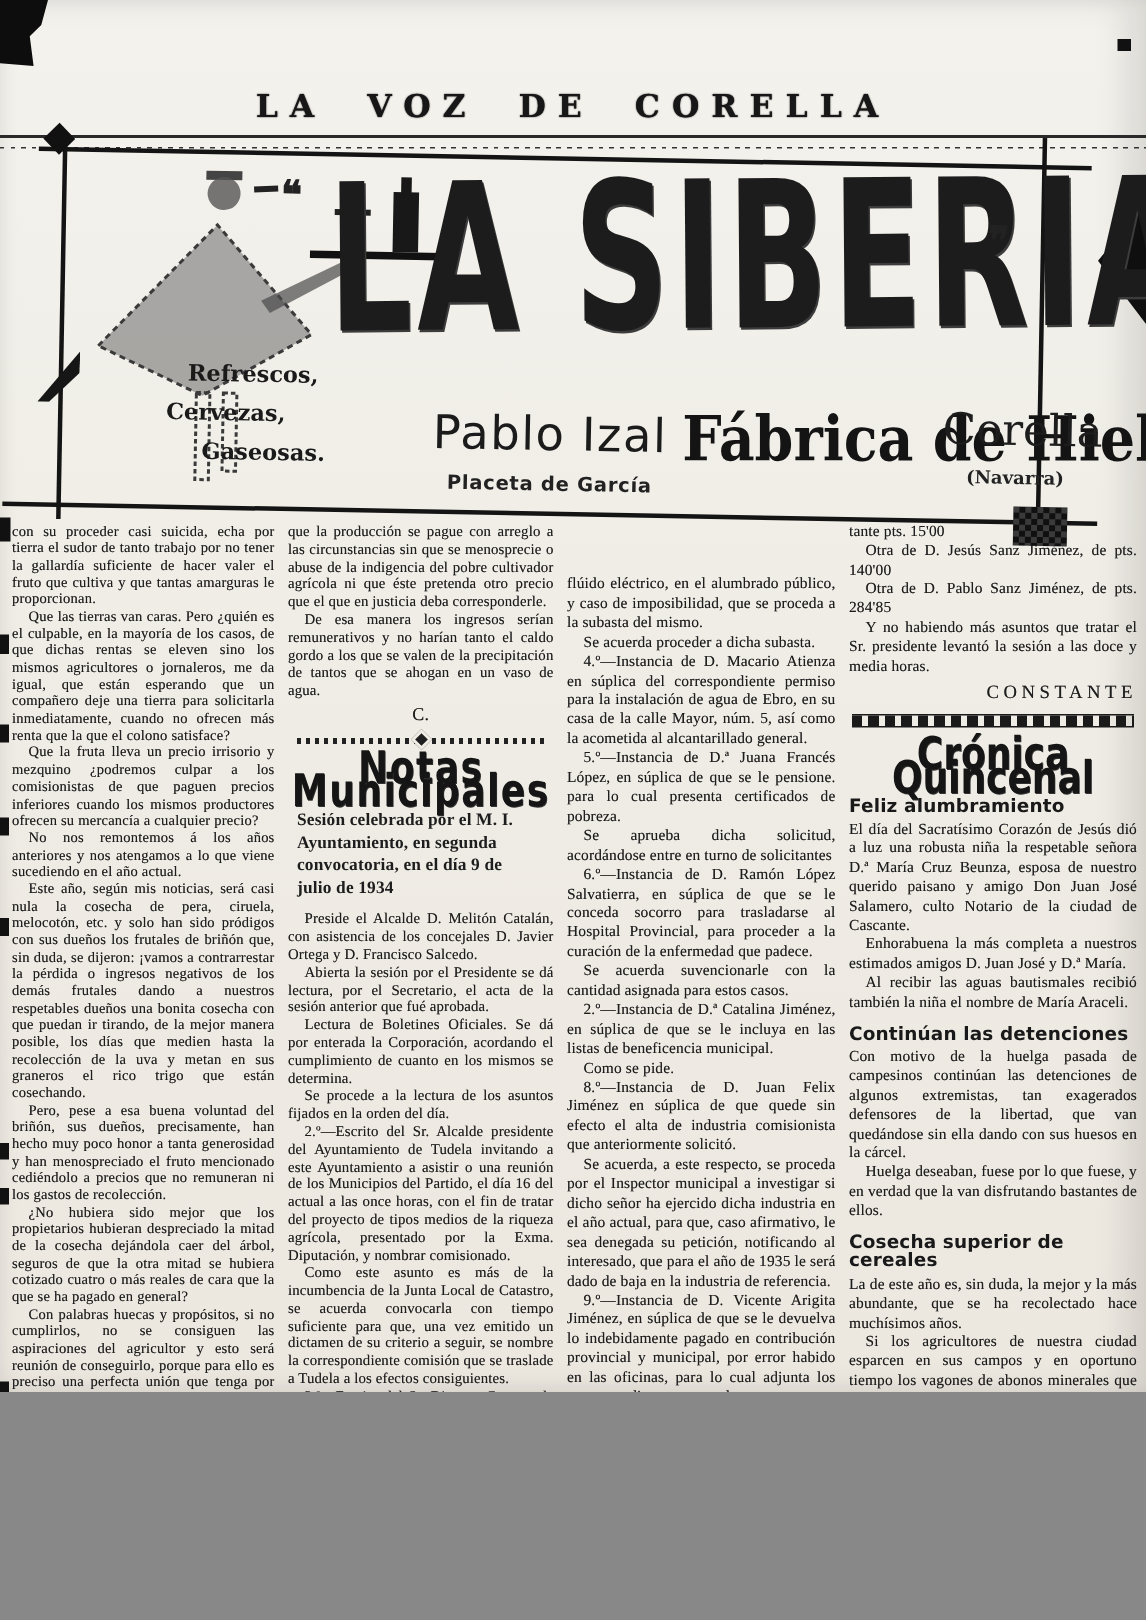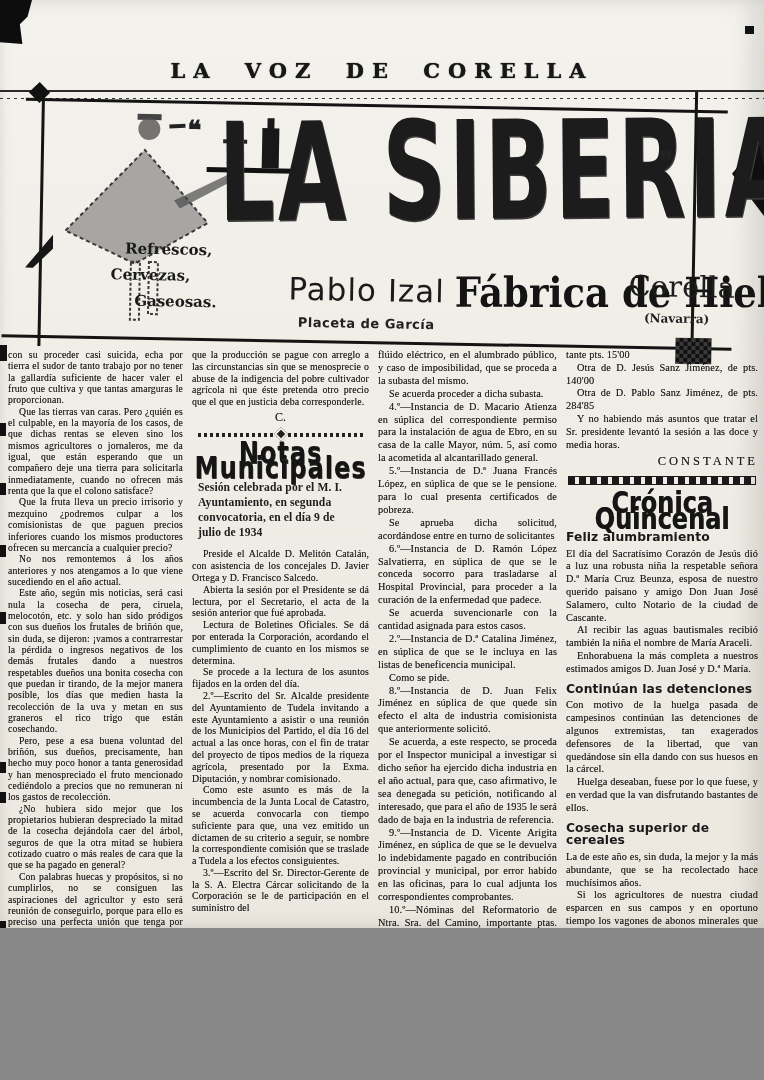--- a/index.html
+++ b/index.html
@@ -64,21 +64,21 @@
   .ad-waiter{position:absolute;left:18px;top:16px;}
 
   
   .columns{position:absolute;left:8px;top:349px;width:750px;height:731px;display:grid;
            grid-template-columns:175px 177px 179px 1fr;column-gap:9px;overflow:hidden;}
   .col{overflow:hidden;text-align:justify;}
   .col p{margin:0;text-indent:11px;text-shadow:0 0 .4px rgba(20,20,20,.55);}
   .col p.noindent{text-indent:0;}
   .c1{font-size:9.7px;line-height:11.35px;letter-spacing:.15px;}
   .c2{font-size:9.9px;line-height:11.8px;letter-spacing:.1px;}
-  .c3{font-size:10.3px;line-height:12.9px;letter-spacing:.1px;}
+  .c3{font-size:10.3px;line-height:12.9px;letter-spacing:.1px;margin-top:35px;}
   .c4{font-size:10.3px;line-height:12.8px;letter-spacing:.1px;}
 
   .sig{ text-align:center;text-indent:0 !important;margin:4px 0 2px 0 !important;font-size:12px;}
   .sig-right{text-align:right;letter-spacing:3px;font-size:12.5px;margin:4px 0 2px 70px !important;text-indent:0 !important;}
 
   .divider-dots{position:relative;height:5px;margin:8px 6px 10px 6px;
                 background:repeating-linear-gradient(90deg,#222 0 3px,transparent 3px 6px);
                 background-size:100% 4px;background-position:0 1px;background-repeat:repeat-x;}
   .divider-dots .diamond{position:absolute;left:50%;top:-3px;width:10px;height:10px;margin-left:-5px;
                          background:#1e1e1e;border:2px solid #efece5;transform:rotate(45deg);}
@@ -169,20 +169,21 @@
       <p>Que la fruta lleva un precio irrisorio y mezquino ¿podremos culpar a los comisionistas de que paguen precios inferiores cuando los mismos productores ofrecen su mercancía a cualquier precio?</p>
       <p>No nos remontemos á los años anteriores y nos atengamos a lo que viene sucediendo en el año actual.</p>
       <p>Este año, según mis noticias, será casi nula la cosecha de pera, ciruela, melocotón, etc. y solo han sido pródigos con sus dueños los frutales de briñón que, sin duda, se dijeron: ¡vamos a contrarrestar la pérdida o ingresos negativos de los demás frutales dando a nuestros respetables dueños una bonita cosecha con que puedan ir tirando, de la mejor manera posible, los días que medien hasta la recolección de la uva y metan en sus graneros el rico trigo que están cosechando.</p>
       <p>Pero, pese a esa buena voluntad del briñón, sus dueños, precisamente, han hecho muy poco honor a tanta generosidad y han menospreciado el fruto mencionado cediéndolo a precios que no remuneran ni los gastos de recolección.</p>
       <p>¿No hubiera sido mejor que los propietarios hubieran despreciado la mitad de la cosecha dejándola caer del árbol, seguros de que la otra mitad se hubiera cotizado cuatro o más reales de cara que la que se ha pagado en general?</p>
       <p>Con palabras huecas y propósitos, si no cumplirlos, no se consiguen las aspiraciones del agricultor y esto será reunión de conseguirlo, porque para ello es preciso una perfecta unión que tenga por base una verdadera justicia equitativa, quiero decir,</p>
     </div>
 
     <div class="col c2">
       <p class="noindent">que la producción se pague con arreglo a las circunstancias sin que se menosprecie o abuse de la indigencia del pobre cultivador agrícola ni que éste pretenda otro precio que el que en justicia deba corresponderle.</p>
+      <p>De esa manera los ingresos serían remunerativos y no harían tanto el caldo gordo a los que se valen de la precipitación de tantos que se ahogan en un vaso de agua.</p>
       <p class="sig">C.</p>
       <div class="divider-dots">
           <div class="diamond"></div>
         </div>
       <div class="section-title t-notas">Notas Municipales</div>
       <div class="session-head">Sesión celebrada por el M. I. Ayuntamiento, en segunda convocatoria, en el día 9 de julio de 1934</div>
       <p>Preside el Alcalde D. Melitón Catalán, con asistencia de los concejales D. Javier Ortega y D. Francisco Salcedo.</p>
       <p>Abierta la sesión por el Presidente se dá lectura, por el Secretario, el acta de la sesión anterior que fué aprobada.</p>
       <p>Lectura de Boletines Oficiales. Se dá por enterada la Corporación, acordando el cumplimiento de cuanto en los mismos se determina.</p>
       <p>Se procede a la lectura de los asuntos fijados en la orden del día.</p>
@@ -213,22 +214,22 @@
     <div class="col c4">
       <p class="noindent">tante pts. 15'00</p>
       <p>Otra de D. Jesús Sanz Jiménez, de pts. 140'00</p>
       <p>Otra de D. Pablo Sanz Jiménez, de pts. 284'85</p>
       <p>Y no habiendo más asuntos que tratar el Sr. presidente levantó la sesión a las doce y media horas.</p>
       <p class="sig-right">CONSTANTE</p>
       <div class="divider-chain"></div>
       <div class="section-title t-cronica">Crónica Quincenal</div>
       <div class="sub-head">Feliz alumbramiento</div>
       <p class="noindent">El día del Sacratísimo Corazón de Jesús dió a luz una robusta niña la respetable señora D.ª María Cruz Beunza, esposa de nuestro querido paisano y amigo Don Juan José Salamero, culto Notario de la ciudad de Cascante.</p>
+      <p>Enhorabuena la más completa a nuestros estimados amigos D. Juan José y D.ª María.</p>
       <p>Al recibir las aguas bautismales recibió también la niña el nombre de María Araceli.</p>
-      <p>Enhorabuena la más completa a nuestros estimados amigos D. Juan José y D.ª María.</p>
       <div class="sub-head">Continúan las detenciones</div>
       <p class="noindent">Con motivo de la huelga pasada de campesinos continúan las detenciones de algunos extremistas, tan exagerados defensores de la libertad, que van quedándose sin ella dando con sus huesos en la cárcel.</p>
       <p>Huelga deseaban, fuese por lo que fuese, y en verdad que la van disfrutando bastantes de ellos.</p>
       <div class="sub-head">Cosecha superior de cereales</div>
       <p class="noindent">La de este año es, sin duda, la mejor y la más abundante, que se ha recolectado hace muchísimos años.</p>
       <p>Si los agricultores de nuestra ciudad esparcen en sus campos y en oportuno tiempo los vagones de abonos minerales que están pidiendo a voces las tierras, que cultivan dedicadas a sementeras, es seguro, segurísimo que hubiesen recolectado tres o cuatro simientes más de las que van a recolectarse, como dicen por la Rioja, donde se gastan tan abundantemente los minerales lo mismo para sementeras que para viñedos.</p>
     </div>
   </div>
 
   <div class="watermark">APHC</div>

